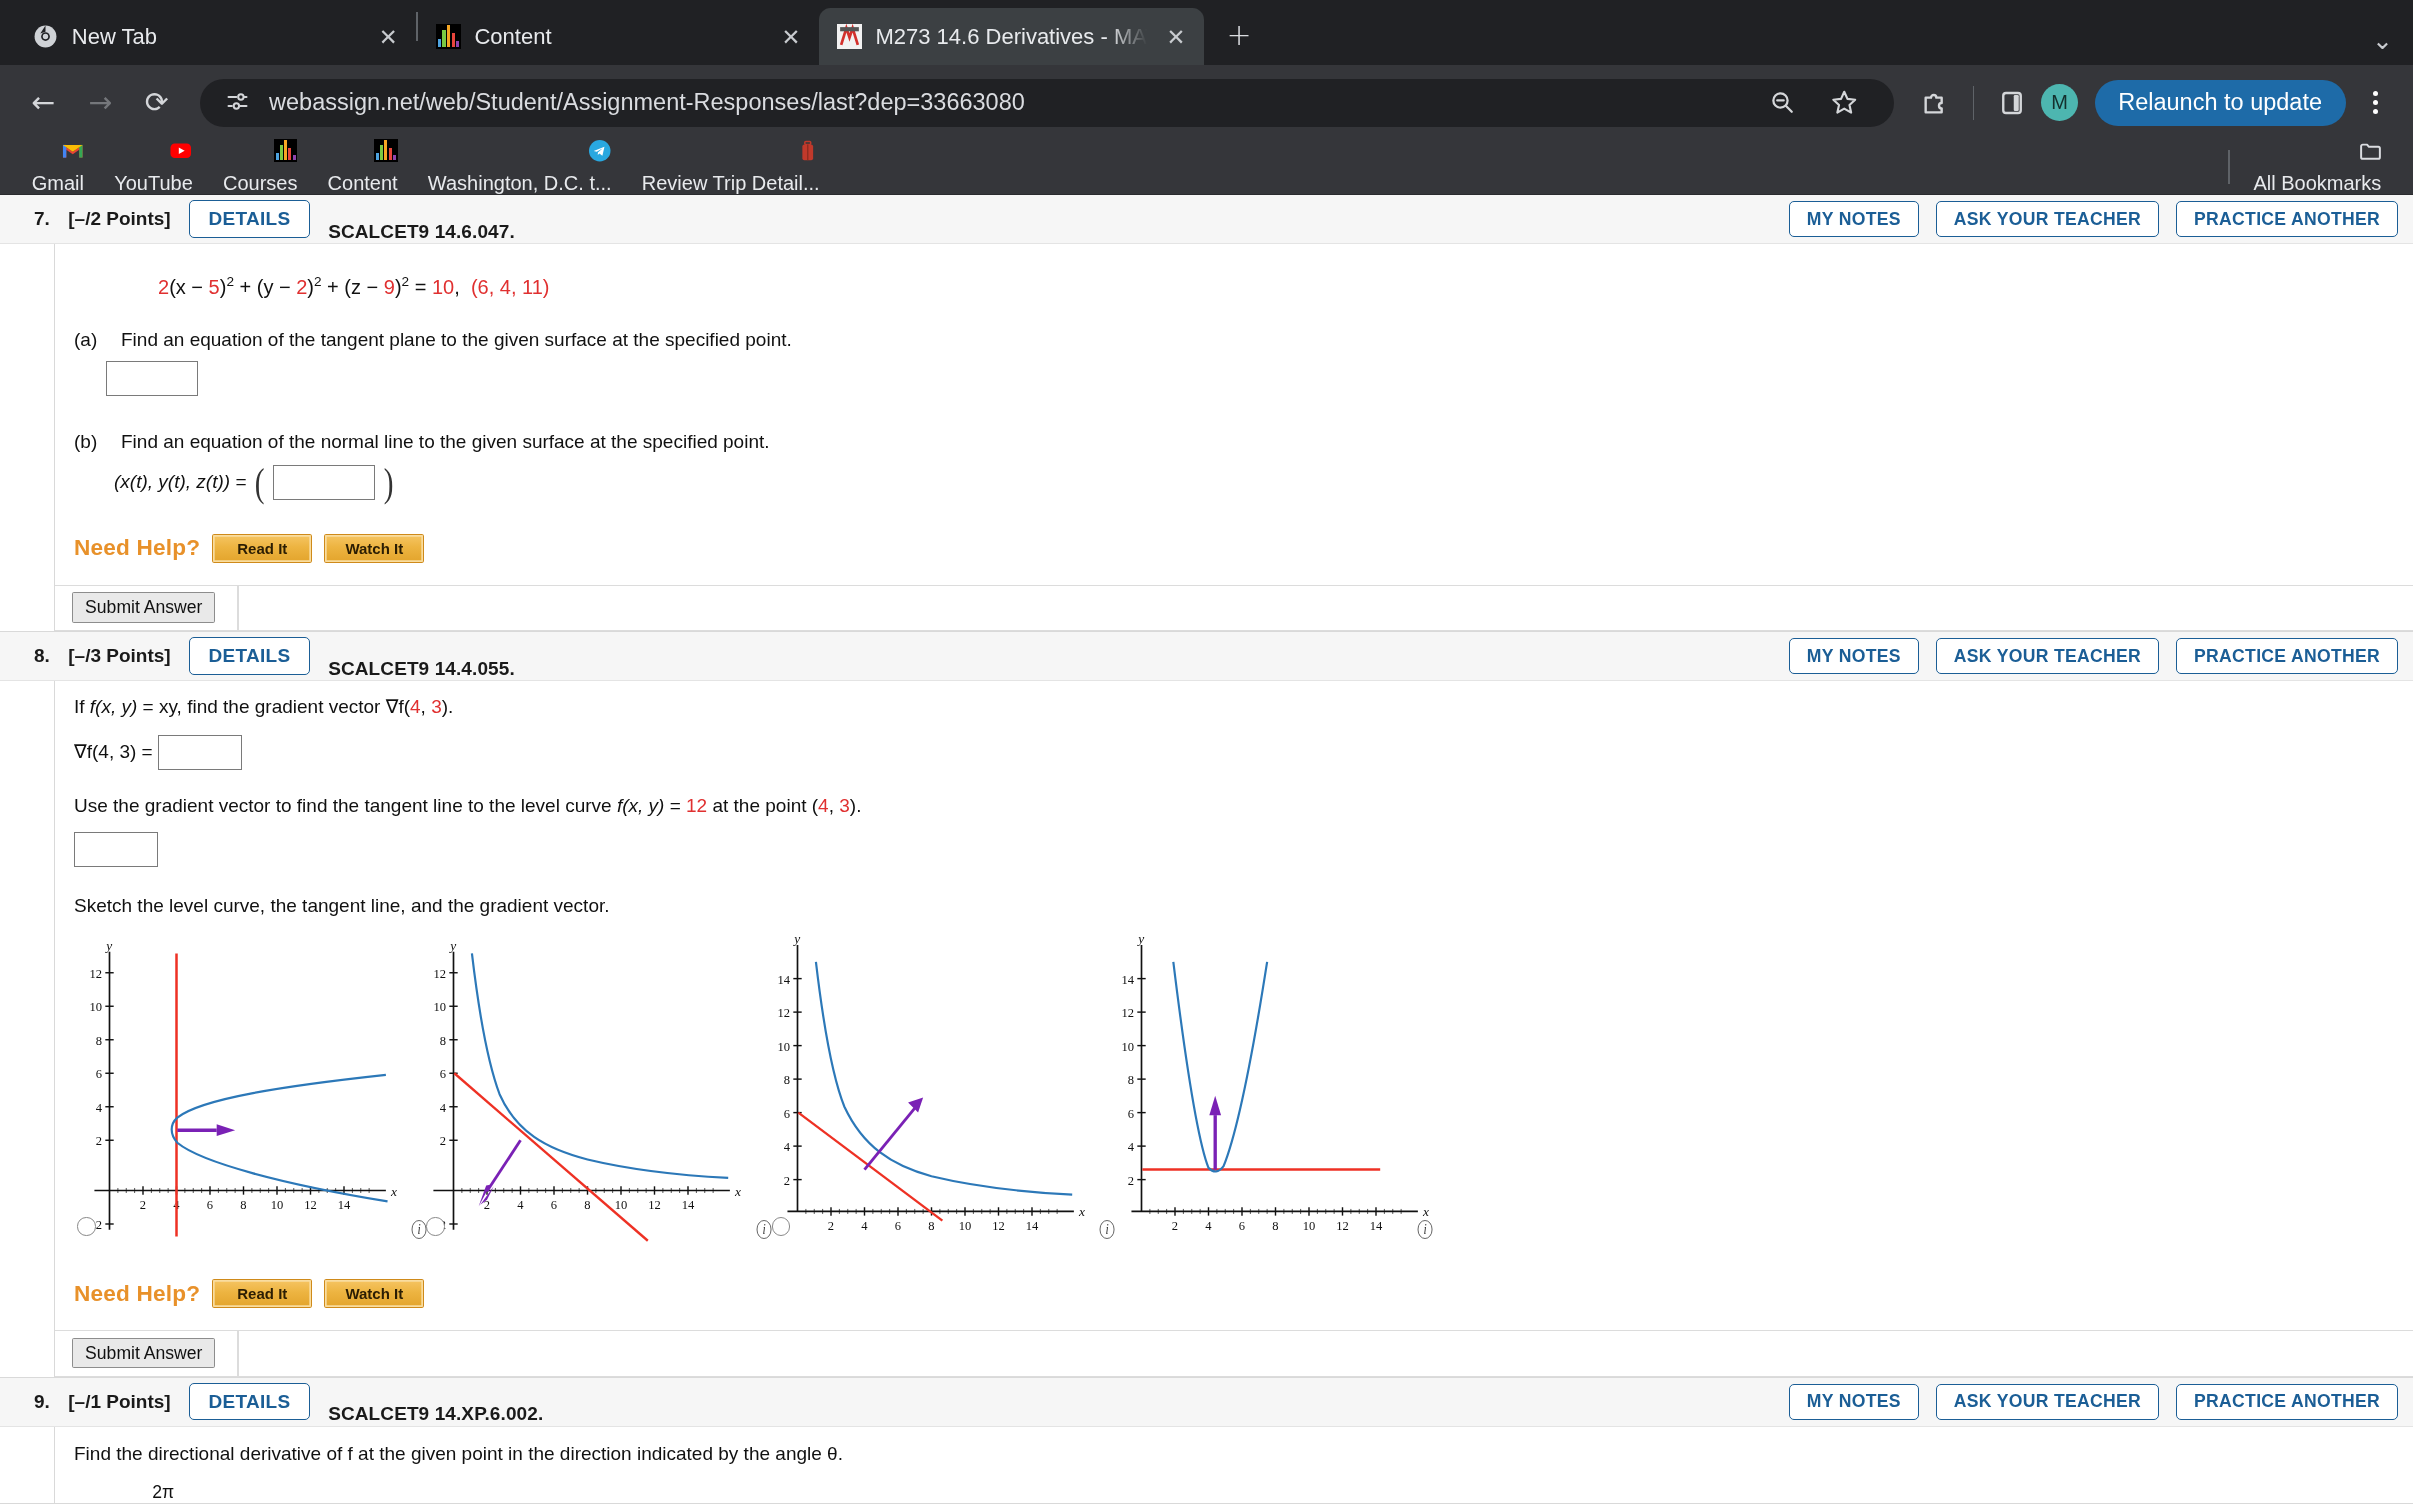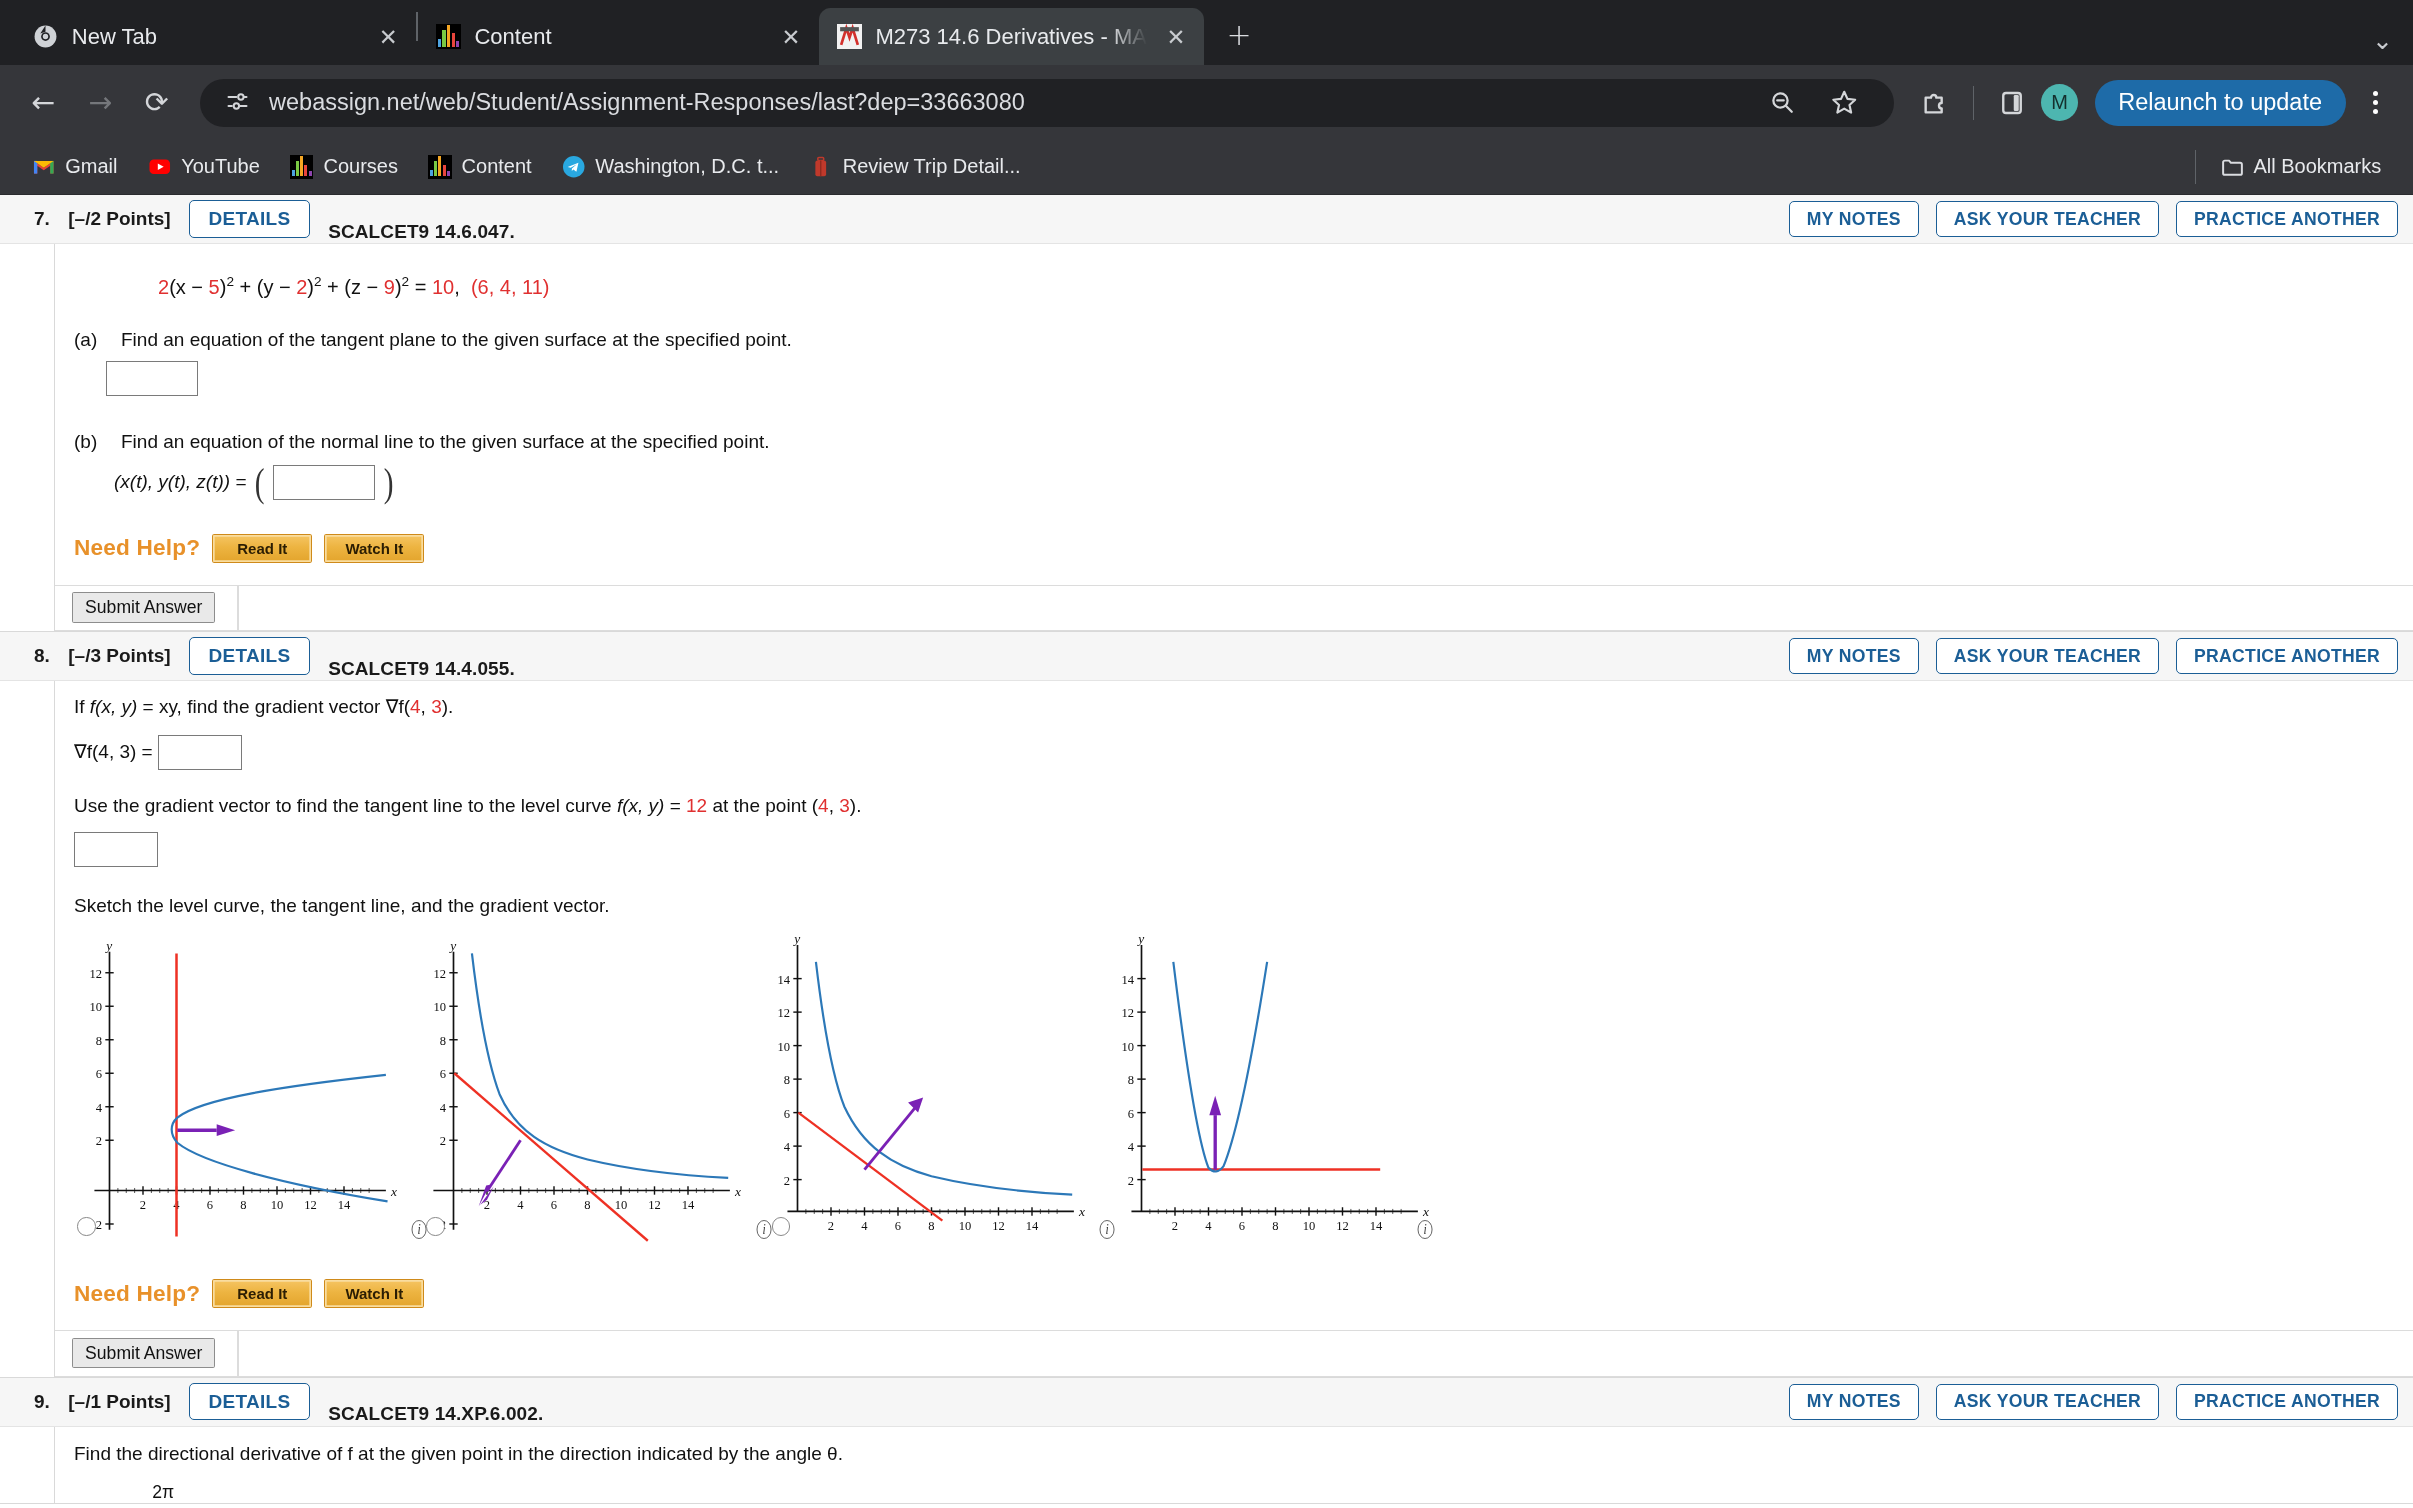--- a/index.html
+++ b/index.html
@@ -86,22 +86,22 @@
     width: 39px; height: 49px; display: flex; flex-direction: column;
     align-items: center; justify-content: center; gap: 4.2px; margin-left: 3.4px;
   }
   .kebab i { width: 5px; height: 5px; border-radius: 50%; background: #ffffff; display: block; }
 
   .bookmarks {
     height: 55px; background: #35363a; display: flex; align-items: center;
     padding: 0 18.4px; gap: 3.4px; flex: 0 0 55px; border-bottom: 0.8px solid #2a2b2e;
   }
   .bm {
-    display: flex; align-items: flex-start; gap: 10px; padding: 6.7px 13.4px;
-    border-radius: 6.7px; color: #e8eaed; font-size: 20px; white-space: nowrap;
+    display: flex; align-items: flex-end; gap: 10px; padding: 6.7px 13.4px;
+    border-radius: 6.7px; color: #e8eaed; font-size: 20px; white-space: nowrap; flex-direction: column;
   }
   .bm-ico { width: 23.5px; height: 23.5px; flex: 0 0 23.5px; position: relative; }
   .bm-right { margin-left: auto; display: flex; align-items: center; gap: 1.7px; }
 
   
   .fav-bars { background: #000; display: flex; align-items: flex-end; gap: 1.3px; padding: 2.5px 1.7px; }
   .fav-bars span { width: 3.4px; background: #888; display: block; }
 
   
   .page {

